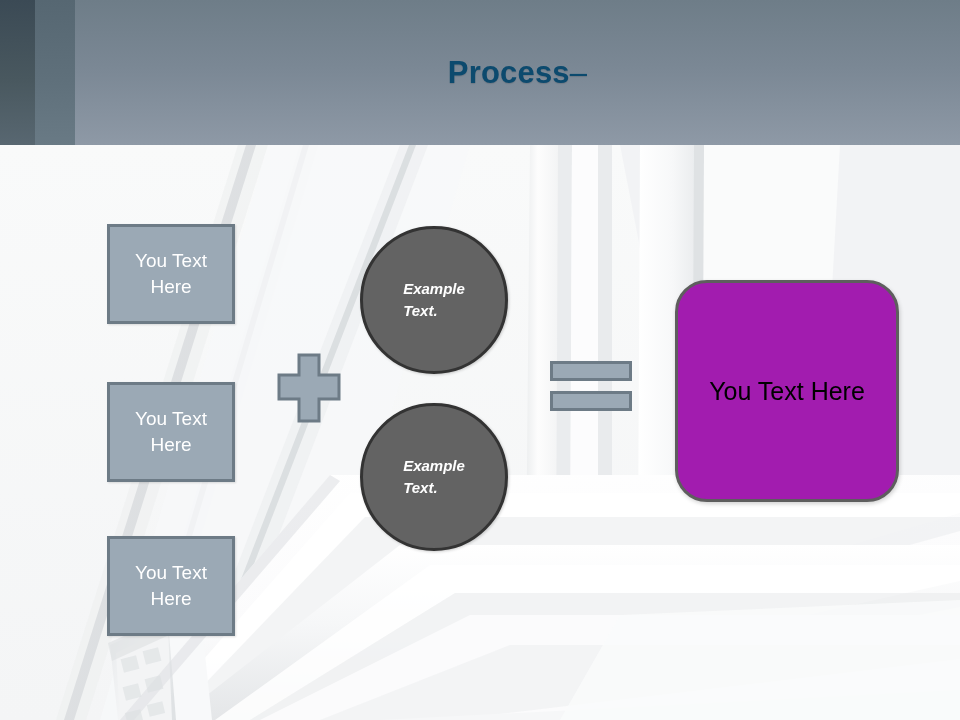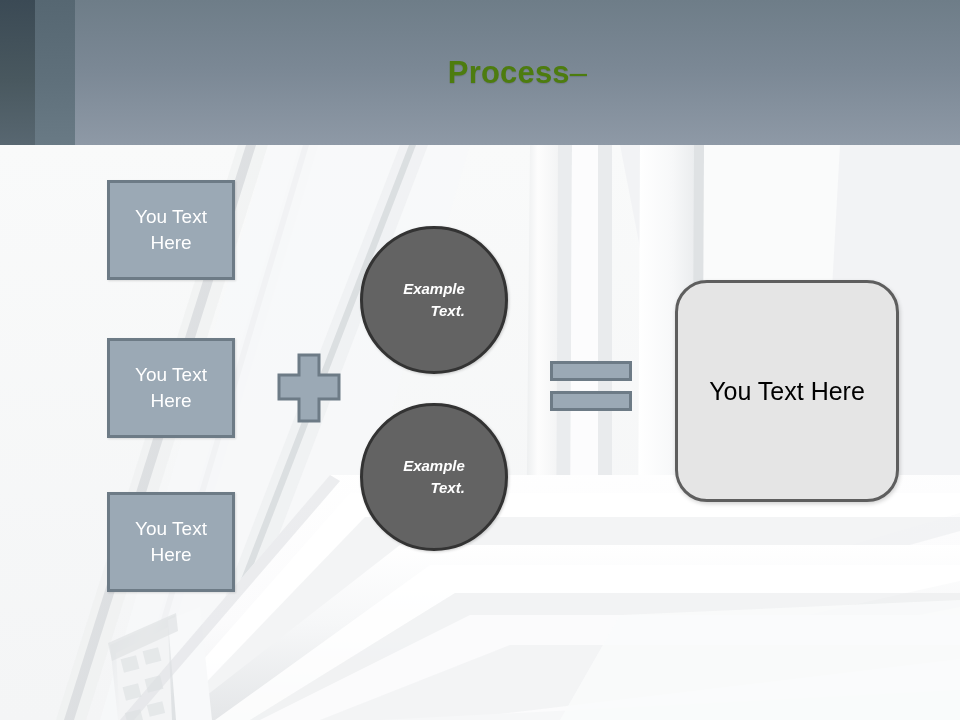--- a/index.html
+++ b/index.html
@@ -60,21 +60,21 @@
   }
   #header-title {
     position: absolute;
     left: 75px;
     top: 0;
     width: 885px;
     height: 145px;
     display: flex;
     align-items: center;
     justify-content: center;
-    color: #4d7c0f;
+    color: #0c4a6e;
     font-size: 31px;
     letter-spacing: 0.2px;
     white-space: nowrap;
     text-shadow: 0 1px 1px rgba(0,0,0,0.12);
   }
   #header-title .t-bold { font-weight: bold; }
   #header-title .t-light { font-weight: normal; }
 
   
   .input-box {
@@ -85,20 +85,21 @@
     border: 3px solid #6d7b86;
     box-sizing: border-box;
     display: flex;
     align-items: center;
     justify-content: center;
     text-align: center;
     color: #ffffff;
     font-size: 19px;
     line-height: 1.35;
     box-shadow: 1px 1px 2px rgba(0,0,0,0.13);
+    margin-top: 44px;
   }
   #input-box-1 { left: 107px; top: 180px; }
   #input-box-2 { left: 107px; top: 338px; }
   #input-box-3 { left: 107px; top: 492px; }
 
   
   #plus-operator {
     position: absolute;
     left: 277px;
     top: 353px;
@@ -112,21 +113,21 @@
     position: absolute;
     width: 148px;
     height: 148px;
     border-radius: 50%;
     background: #636363;
     border: 3px solid #333333;
     box-sizing: border-box;
     display: flex;
     align-items: center;
     justify-content: center;
-    text-align: right;
+    text-align: left;
     color: #ffffff;
     font-size: 15px;
     font-weight: bold;
     font-style: italic;
     line-height: 1.5;
     box-shadow: 1px 1px 3px rgba(0,0,0,0.2);
   }
   #process-circle-1 { left: 360px; top: 226px; }
   #process-circle-2 { left: 360px; top: 403px; }
 
@@ -150,21 +151,21 @@
   #equals-bar-top { top: 0; }
   #equals-bar-bottom { top: 30px; }
 
   
   #result-box {
     position: absolute;
     left: 675px;
     top: 280px;
     width: 224px;
     height: 222px;
-    background: #e5e5e5;
+    background: #a21caf;
     border: 3px solid #5e5e5e;
     border-radius: 32px;
     box-sizing: border-box;
     display: flex;
     align-items: center;
     justify-content: center;
     text-align: center;
     color: #000000;
     font-size: 25px;
     box-shadow: 1px 2px 4px rgba(0,0,0,0.18);

